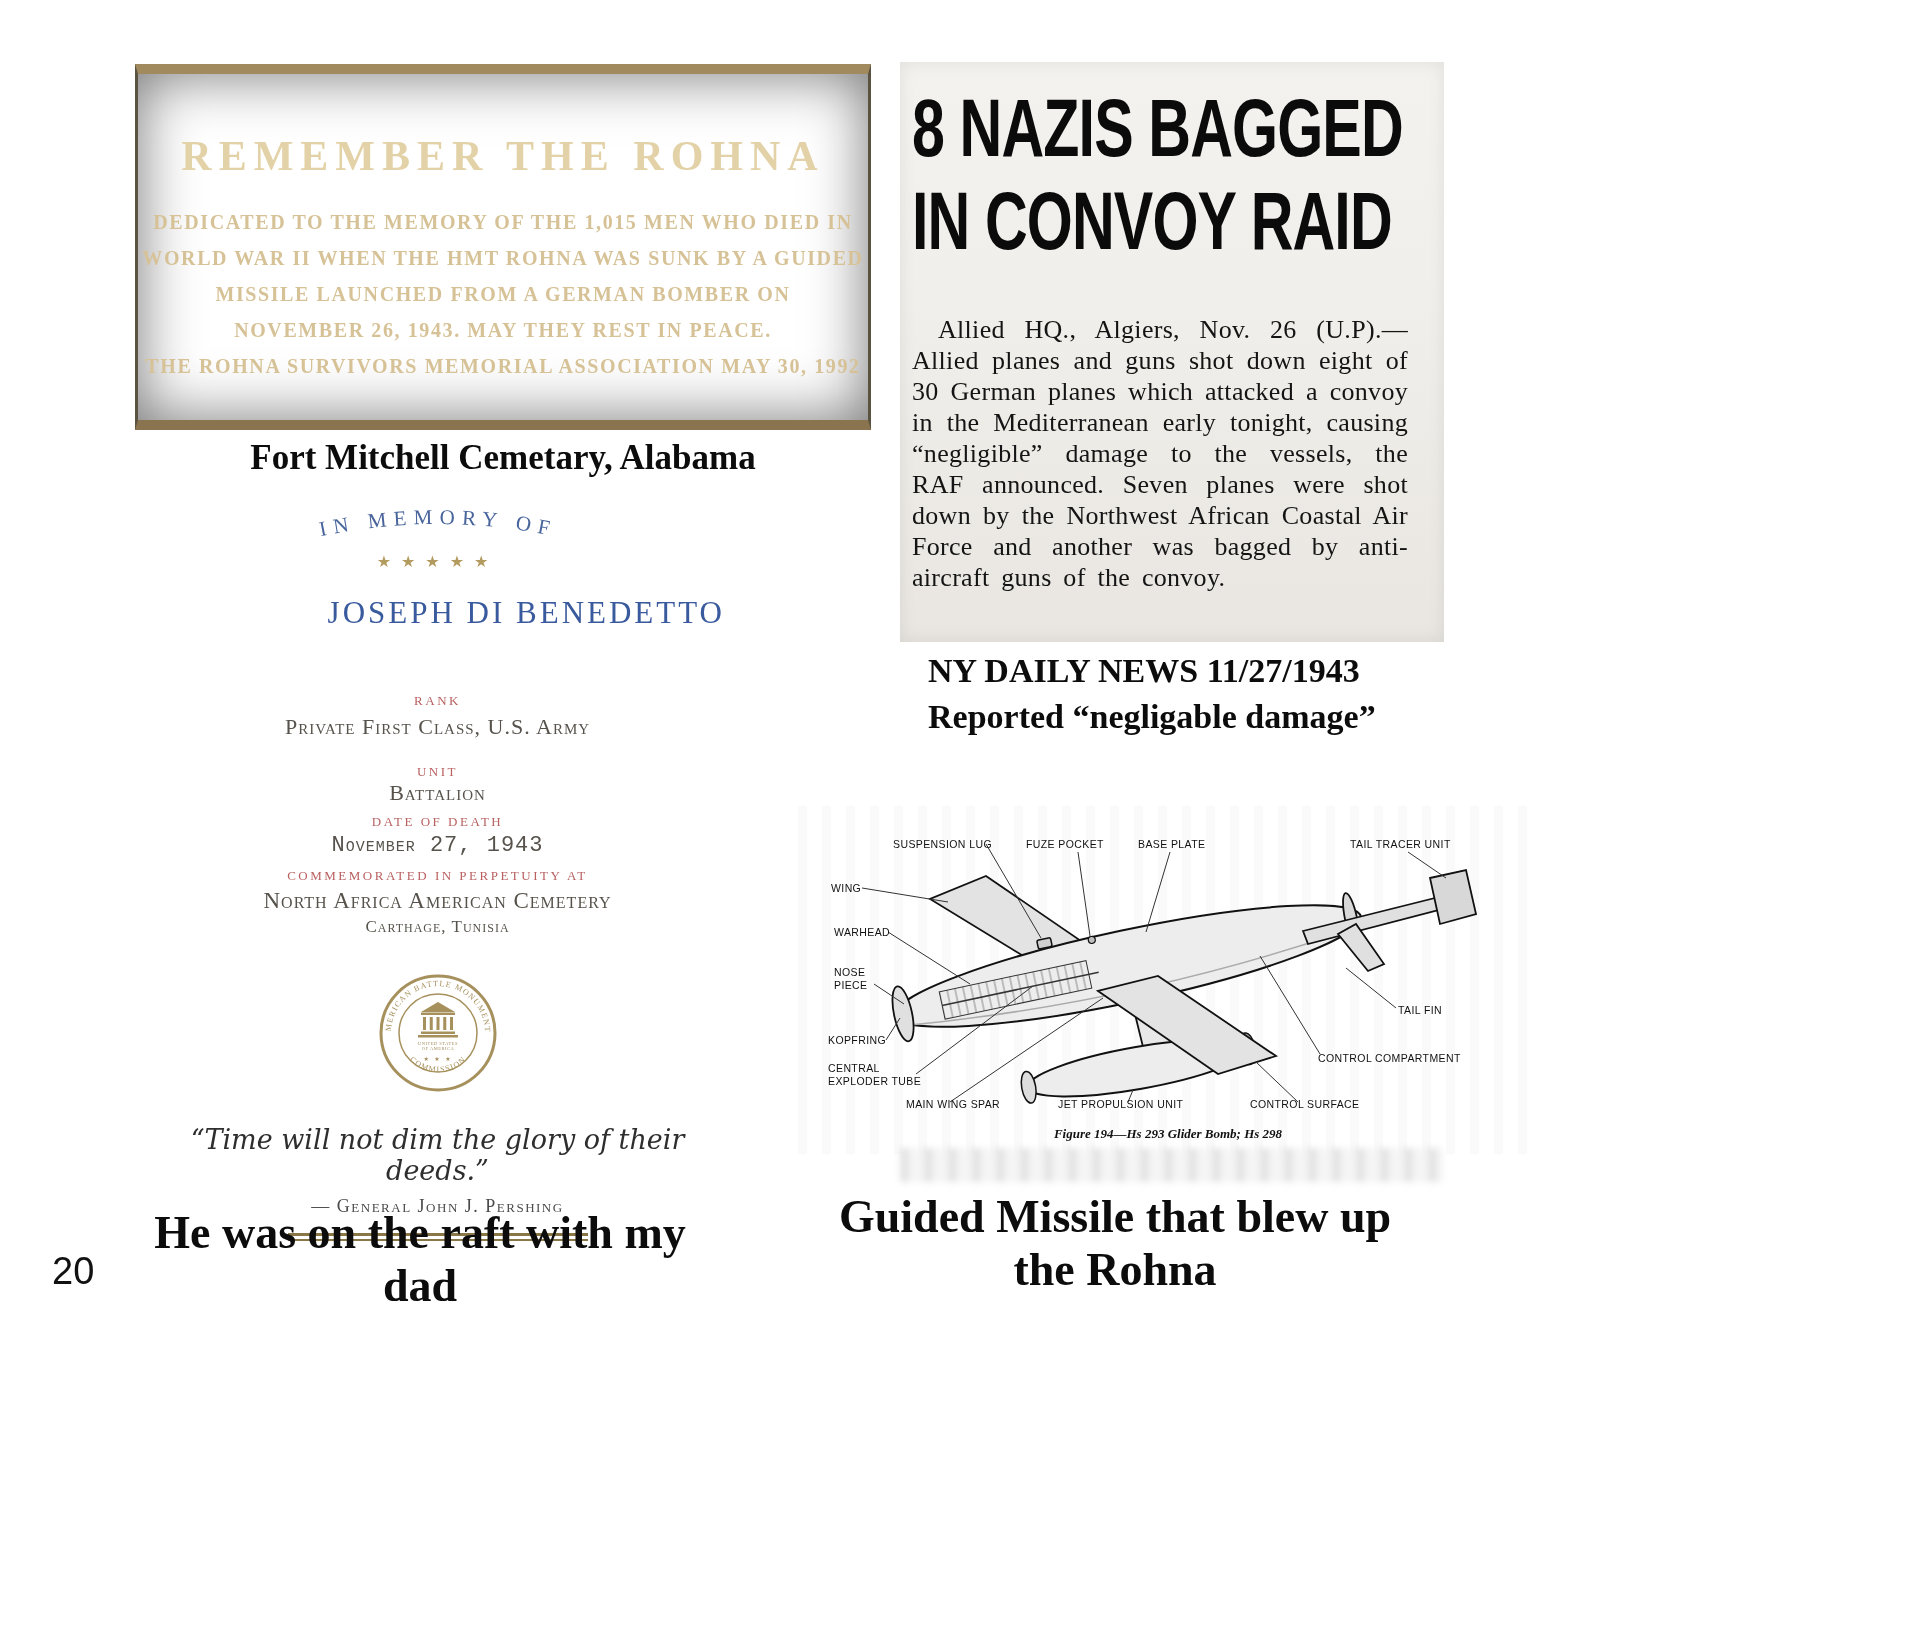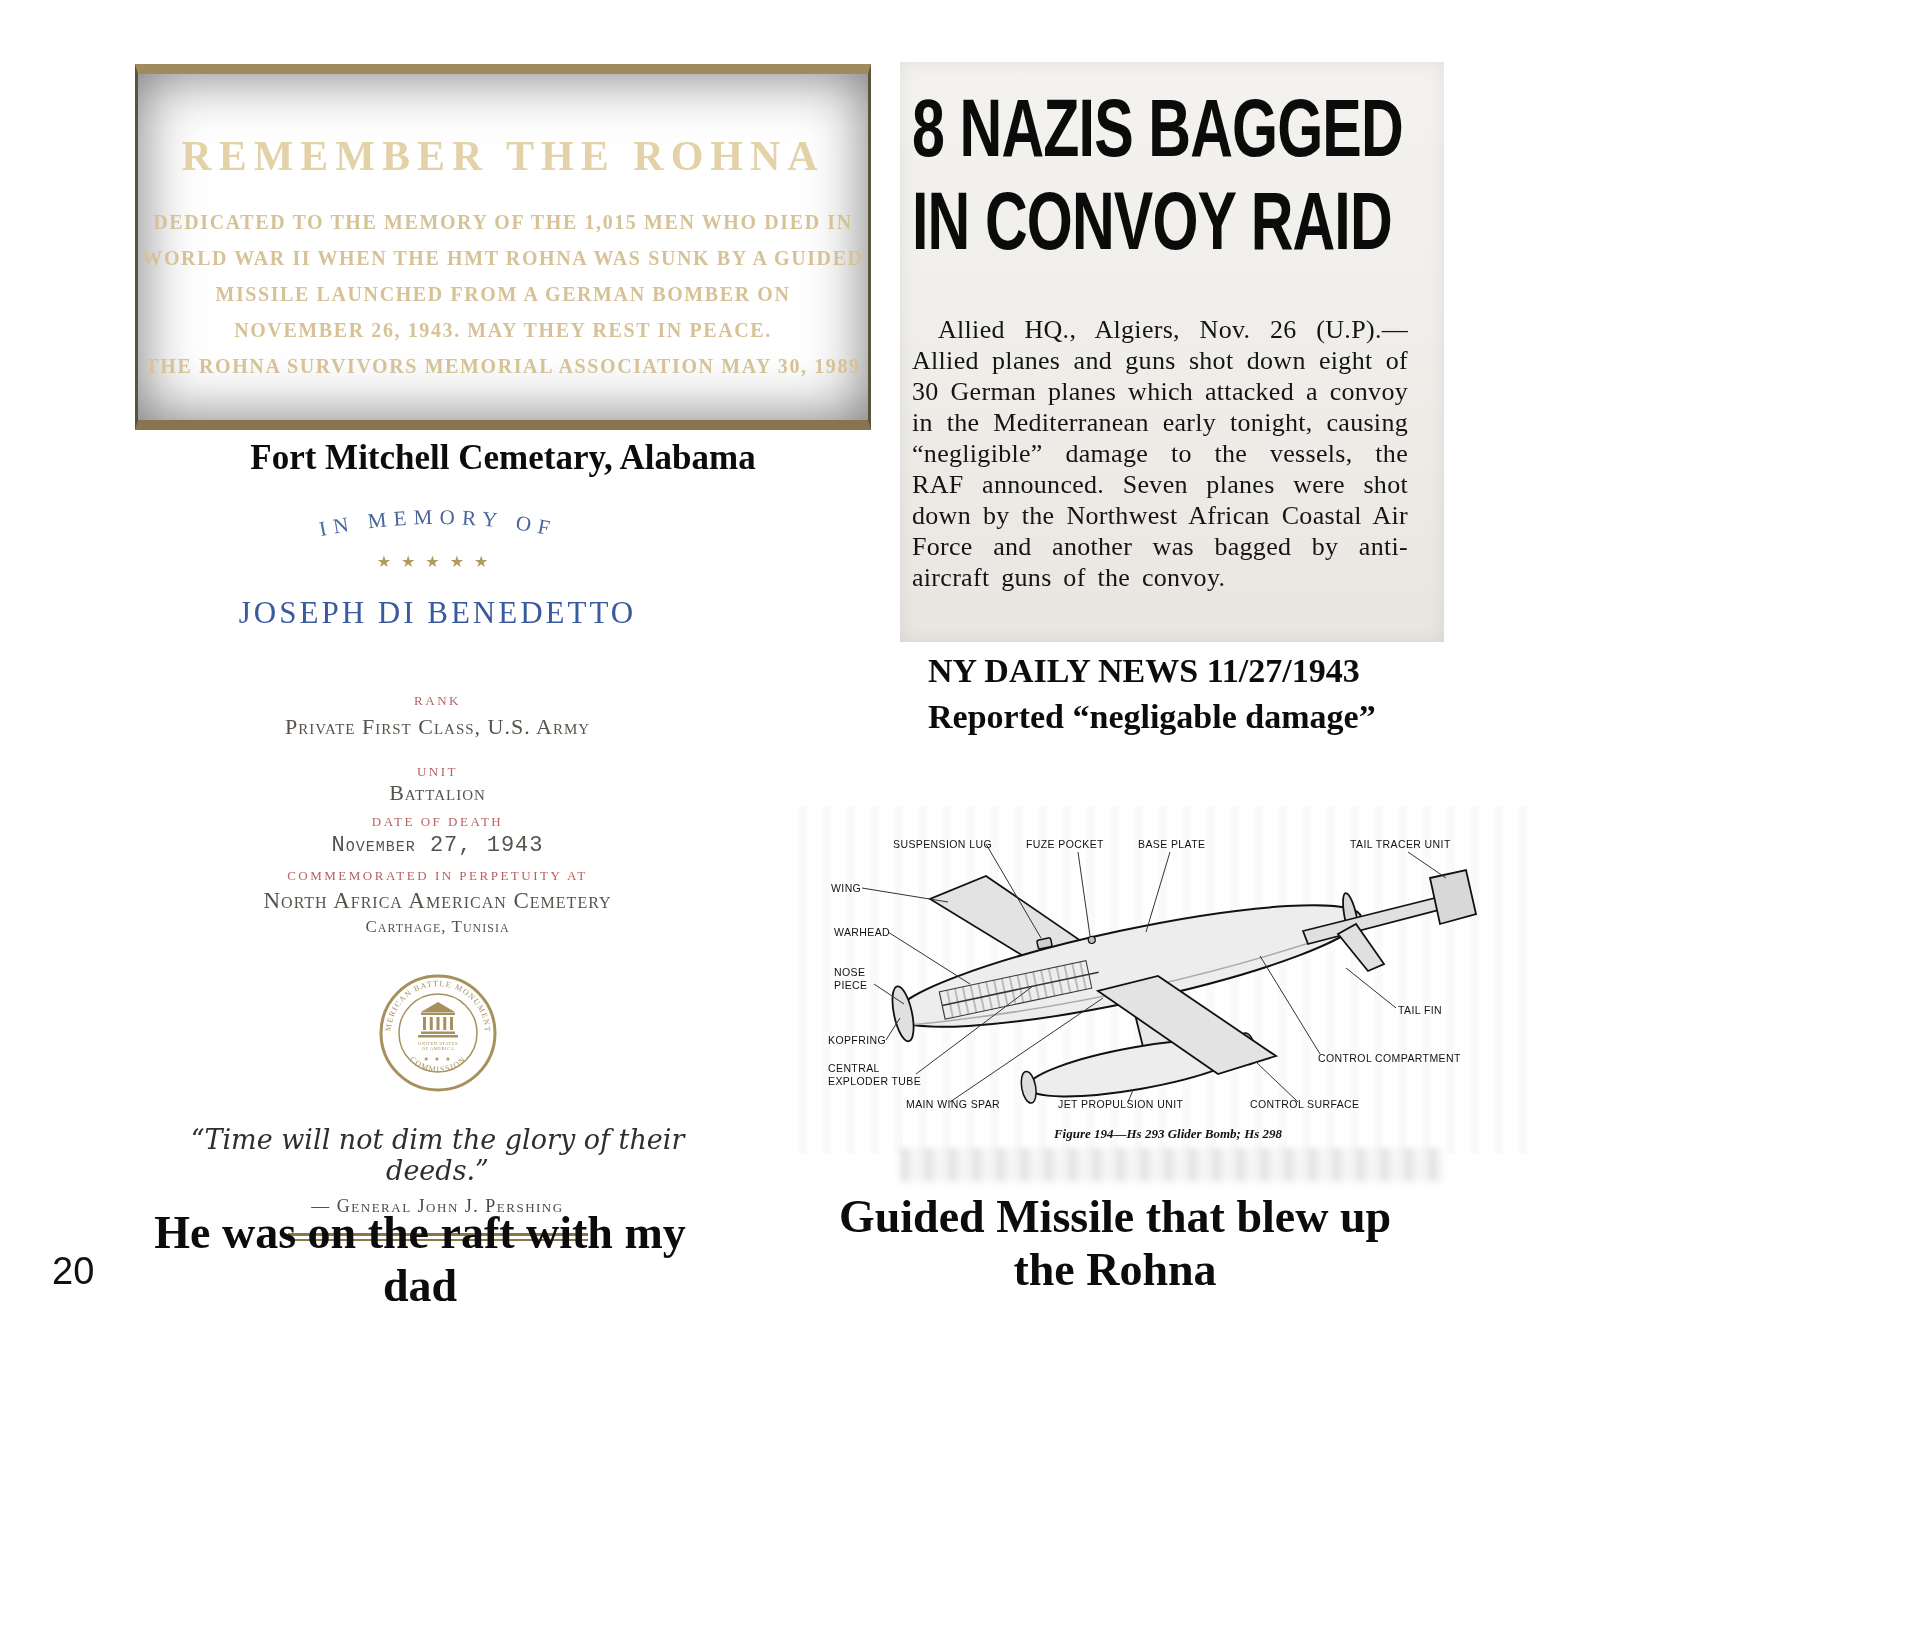--- a/index.html
+++ b/index.html
@@ -19,21 +19,21 @@
     color:#d9c79d; text-align:center; }
   .plaque-title { margin-top:58px; font-size:42px; letter-spacing:7px; font-weight:bold; color:#e3d2a7; }
   .plaque-body { margin-top:24px; font-size:20px; line-height:36px; letter-spacing:1.6px; font-weight:bold; color:#d6c296; }
   .plaque-caption { position:absolute; left:135px; top:438px; width:736px; text-align:center; font-size:35px; }
 
   
   .memorial { position:absolute; left:150px; top:498px; width:575px; text-align:center; color:#57534c; }
   .arc-svg { display:block; margin:0 auto; }
   .arc-svg text { font-family:"Liberation Serif",serif; font-size:21px; letter-spacing:7px; fill:#49659c; }
   .stars { color:#b39a5e; font-size:16px; letter-spacing:10px; margin-top:0; }
-  .mem-name { margin-top:24px; font-size:31px; letter-spacing:3px; color:#3a5a9e; }
+  .mem-name { margin-top:24px; font-size:31px; letter-spacing:3px; color:#3a5a9e;text-align:right; }
   .mem-label { font-size:13px; letter-spacing:2.5px; color:#b95f5f; }
   .mem-value { font-size:22px; font-variant:small-caps; letter-spacing:1px; color:#57534c; line-height:26px; }
   .mem-value.big { font-size:23px; }
   .mem-value.small { font-size:17px; }
   .seal { display:block; margin:32px auto 0; }
   .seal-ring { font-family:"Liberation Serif",serif; font-size:8px; letter-spacing:1.2px; fill:#a6905c; }
   .seal-tiny { font-family:"Liberation Serif",serif; font-size:4.5px; letter-spacing:.5px; fill:#a6905c; }
   .seal-stars { font-size:6px; letter-spacing:2px; fill:#a6905c; }
   .quote { margin-top:30px; font-family:"DejaVu Serif",serif; font-style:italic; font-size:27px; color:#2e2e2e; }
   .attribution { margin-top:10px; font-size:18px; letter-spacing:1.5px; font-variant:small-caps; color:#4a4a4a; }
@@ -70,21 +70,21 @@
 
 <div id="page">
 
   <div class="plaque">
     <div class="plaque-title">REMEMBER THE ROHNA</div>
     <div class="plaque-body">
       <div>DEDICATED TO THE MEMORY OF THE 1,015 MEN WHO DIED IN</div>
       <div>WORLD WAR II WHEN THE HMT ROHNA WAS SUNK BY A GUIDED</div>
       <div>MISSILE LAUNCHED FROM A GERMAN BOMBER ON</div>
       <div>NOVEMBER 26, 1943.  MAY THEY REST IN PEACE.</div>
-      <div>THE ROHNA SURVIVORS MEMORIAL ASSOCIATION MAY 30, 1989</div>
+      <div>THE ROHNA SURVIVORS MEMORIAL ASSOCIATION MAY 30, 1992</div>
     </div>
   </div>
   <div class="caption plaque-caption">Fort Mitchell Cemetary, Alabama</div>
 
   <div class="memorial">
     <svg class="arc-svg" width="440" height="54" viewBox="0 0 440 54">
       <defs>
           <path id="arcPath" d="M 50,52 Q 220,0 390,52"></path>
         </defs>
       <text><textPath href="#arcPath" startOffset="50%" text-anchor="middle">IN MEMORY OF</textPath></text>

